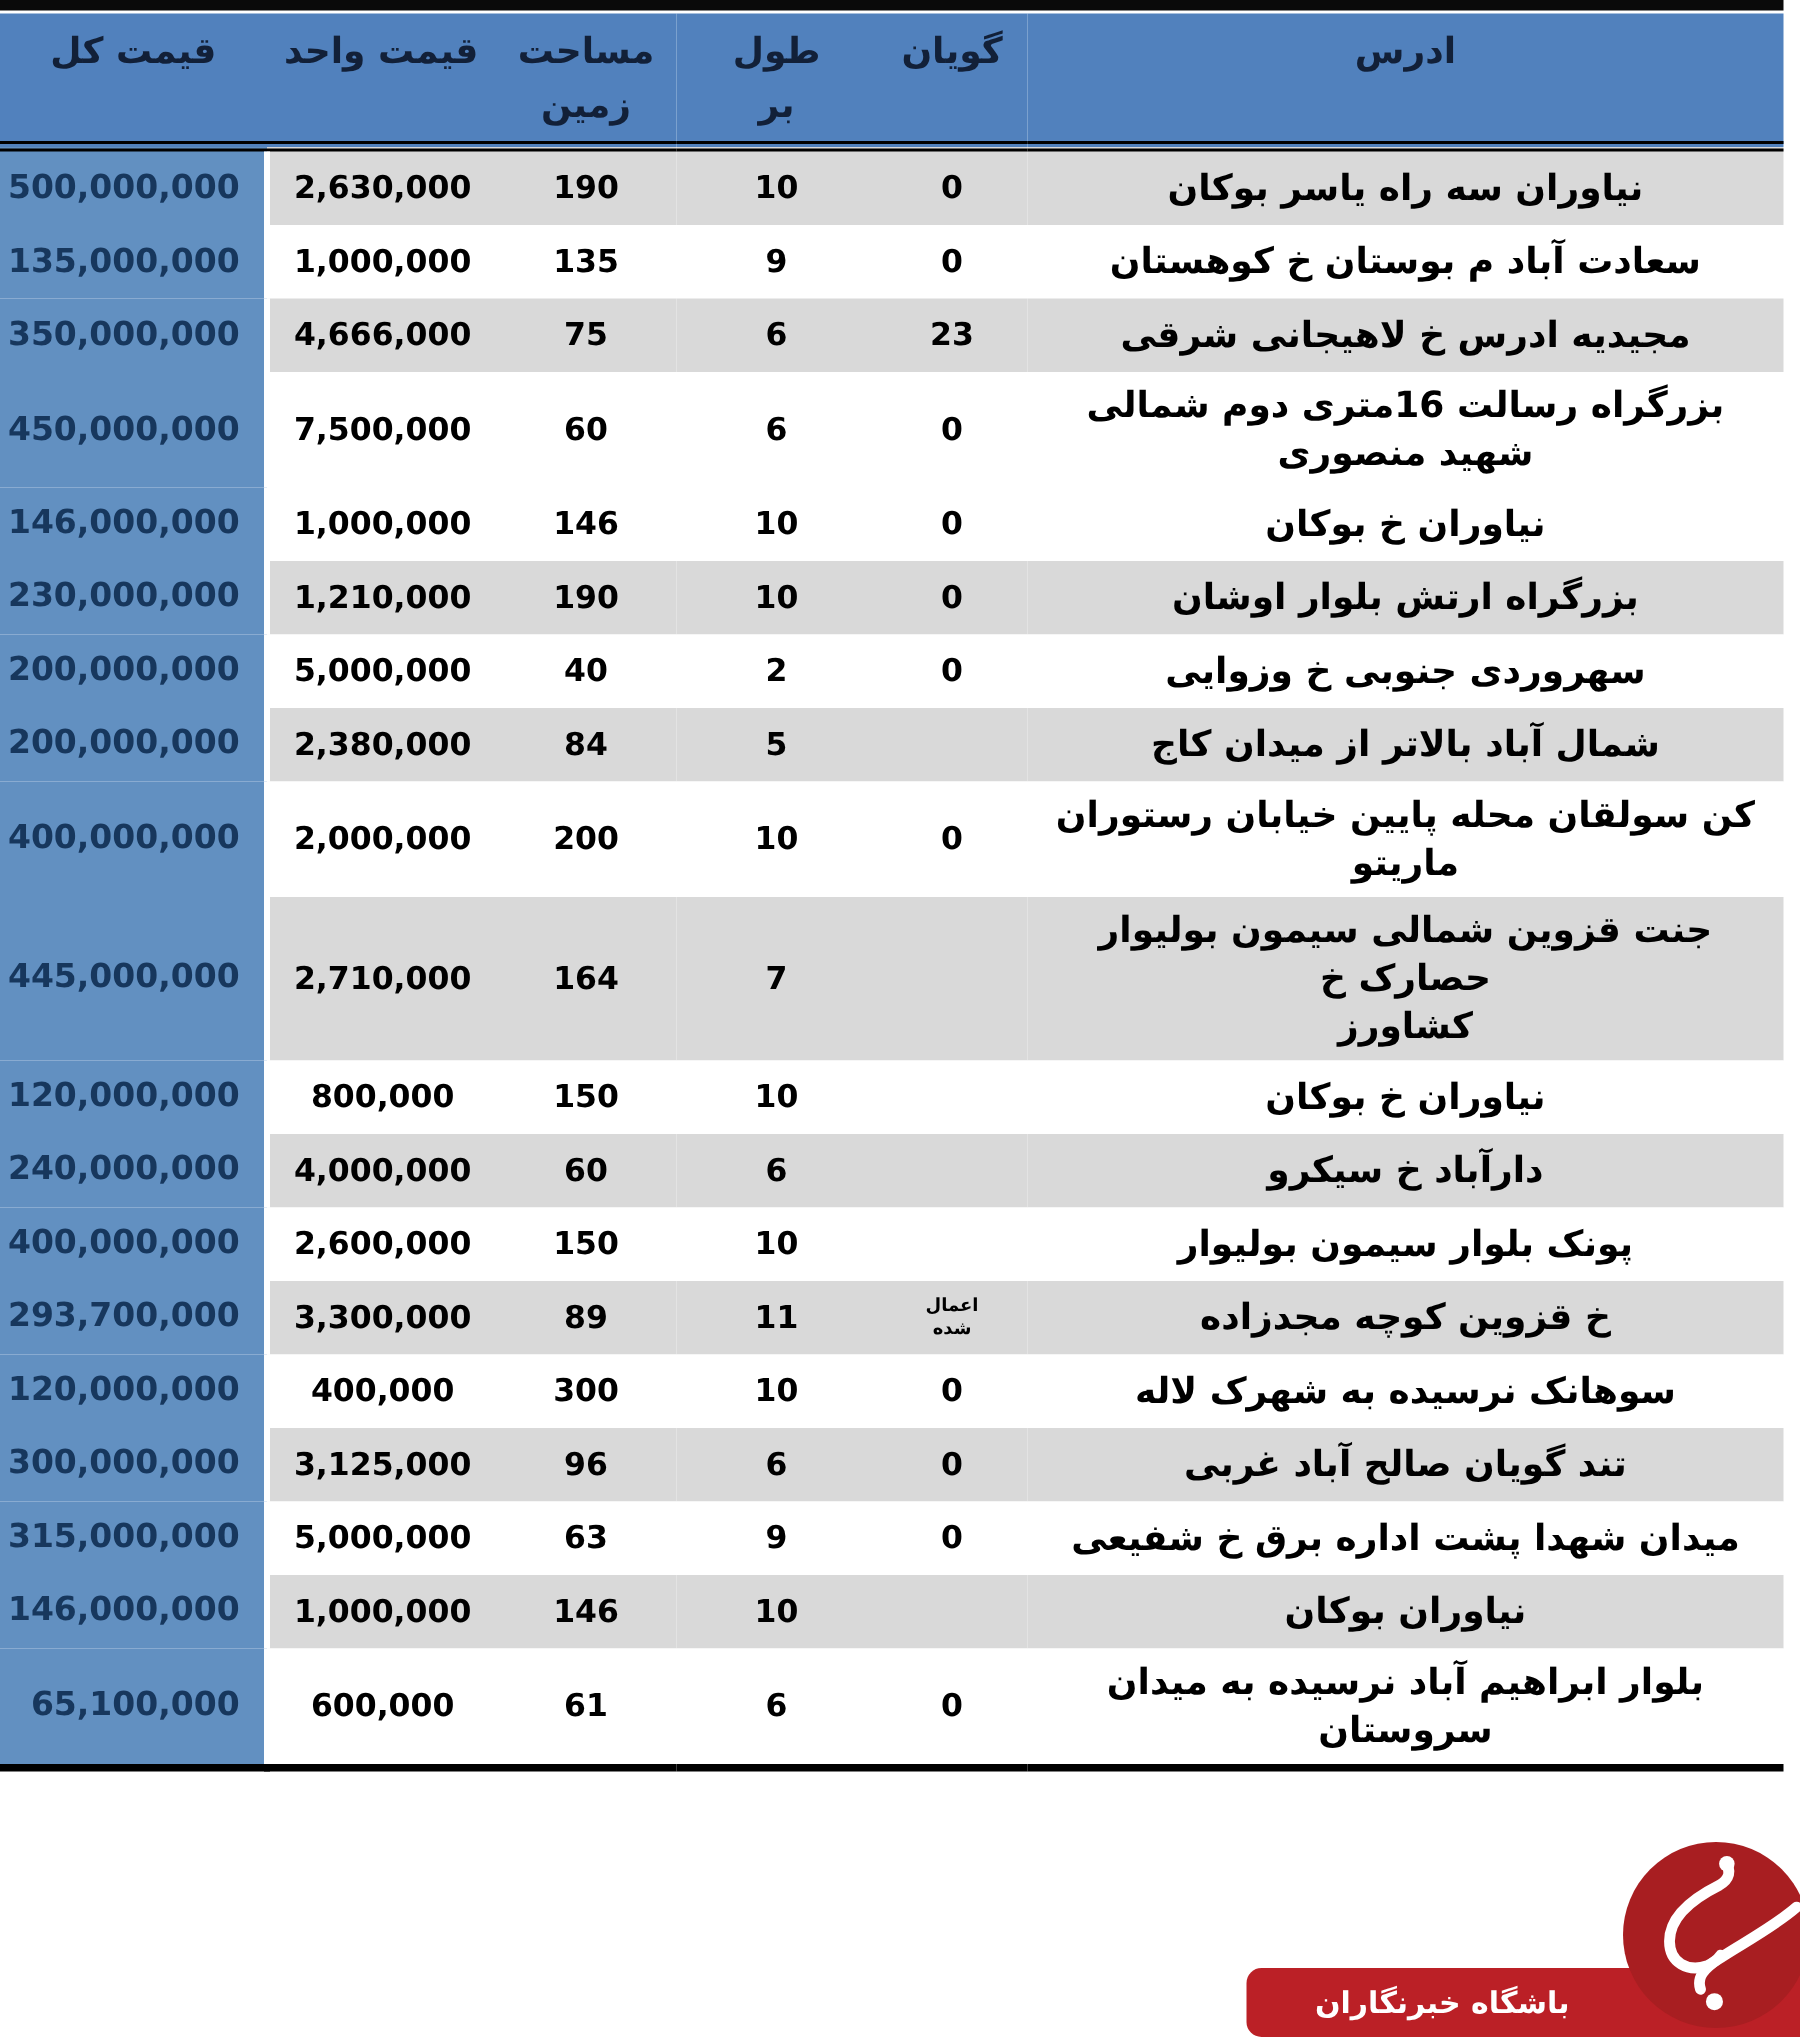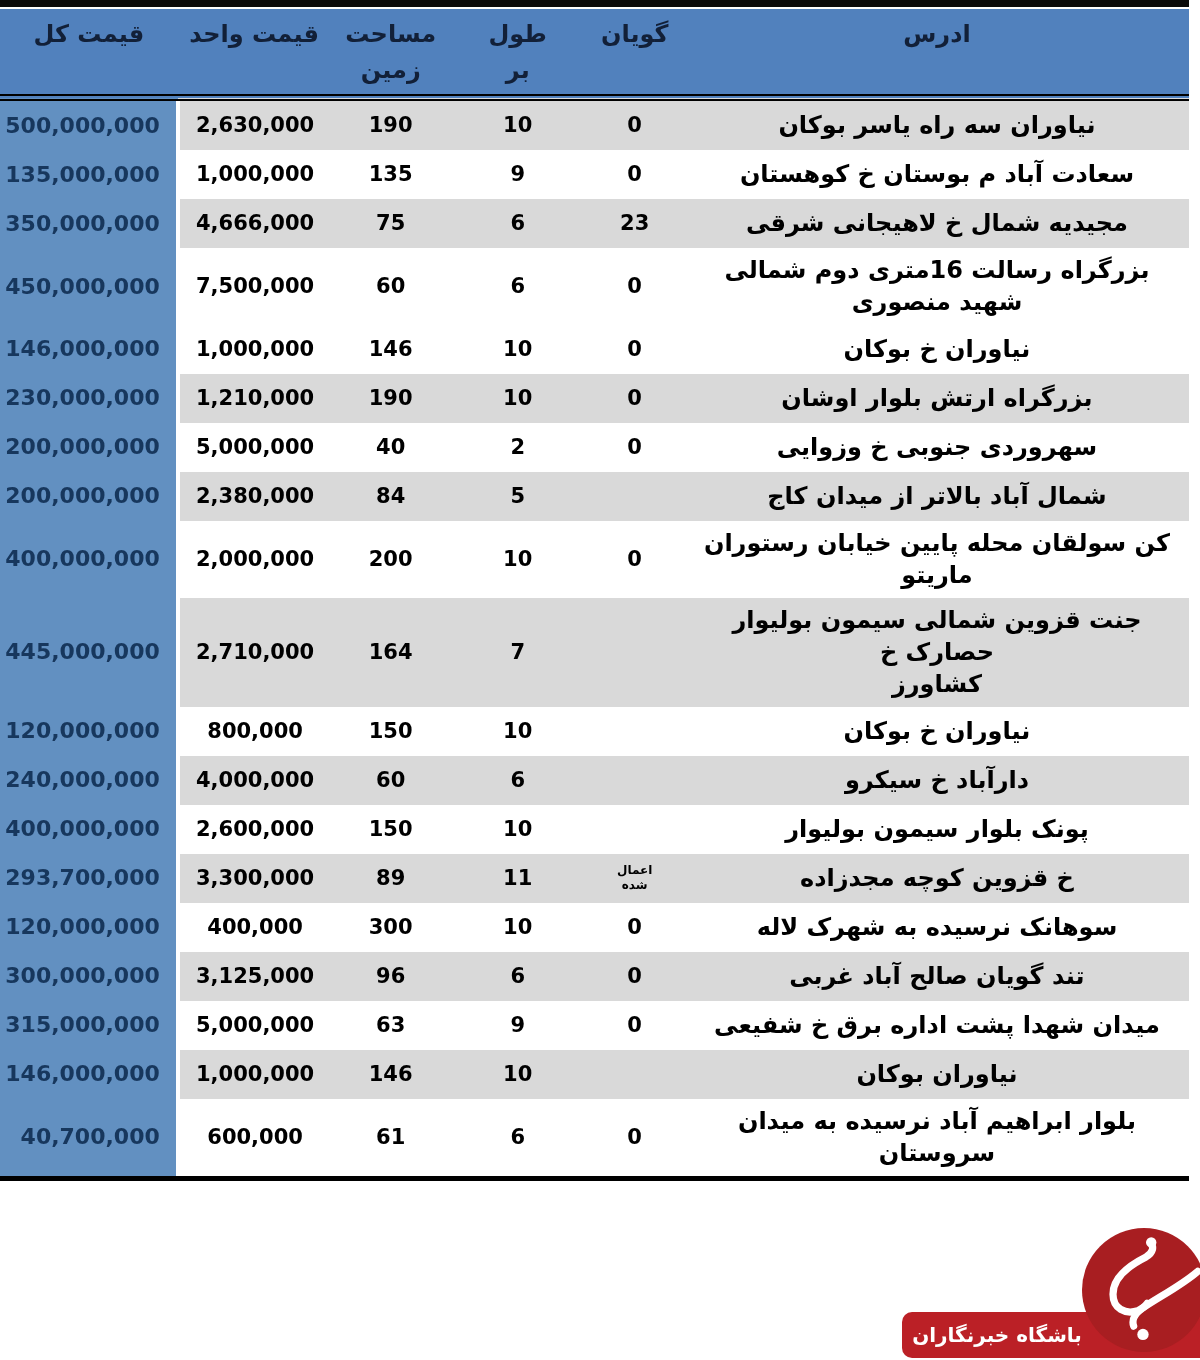--- a/index.html
+++ b/index.html
@@ -47,21 +47,21 @@
     padding-right:16px; padding-left:2px;
     border-right:4px solid #ffffff;
     font-size:22px;
   }
   tbody td.cell-correction.small-text { font-size:12px; line-height:1.3; }
 
   
   .logo { position:absolute; right:0; bottom:0; width:330px; height:135px; }
   .logo-banner {
     position:absolute; right:0; bottom:2px;
-    width:298px; height:46px;
+    width:369px; height:46px;
     background:#bb2026;
     border-radius:10px 0 0 10px;
     display:flex; align-items:center; justify-content:center;
     padding-right:108px; box-sizing:border-box;
     z-index:1;
   }
   .logo-banner-text {
     color:#ffffff; font-weight:bold; font-size:20px;
     direction:rtl; white-space:nowrap;
   }
@@ -101,21 +101,21 @@
         </tr>
         <tr>
           <td class="cell-address">سعادت آباد م بوستان خ کوهستان</td>
           <td class="cell-correction">0</td>
           <td class="cell-frontage">9</td>
           <td class="cell-land_area">135</td>
           <td class="cell-unit_price">1,000,000</td>
           <td class="cell-total_price">135,000,000</td>
         </tr>
         <tr class="stripe">
-          <td class="cell-address">مجیدیه شمال خ لاهیجانی شرقی</td>
+          <td class="cell-address">مجیدیه ادرس خ لاهیجانی شرقی</td>
           <td class="cell-correction">23</td>
           <td class="cell-frontage">6</td>
           <td class="cell-land_area">75</td>
           <td class="cell-unit_price">4,666,000</td>
           <td class="cell-total_price">350,000,000</td>
         </tr>
         <tr>
           <td class="cell-address">بزرگراه رسالت 16متری دوم شمالی
 شهید منصوری</td>
           <td class="cell-correction">0</td>
@@ -237,21 +237,21 @@
           <td class="cell-land_area">146</td>
           <td class="cell-unit_price">1,000,000</td>
           <td class="cell-total_price">146,000,000</td>
         </tr>
         <tr>
           <td class="cell-address">بلوار ابراهیم آباد نرسیده به میدان سروستان</td>
           <td class="cell-correction">0</td>
           <td class="cell-frontage">6</td>
           <td class="cell-land_area">61</td>
           <td class="cell-unit_price">600,000</td>
-          <td class="cell-total_price">40,700,000</td>
+          <td class="cell-total_price">65,100,000</td>
         </tr>
       </tbody>
   </table>
 </div>
 
 <div class="logo">
   <div class="logo-banner">
     <span class="logo-banner-text">باشگاه خبرنگاران</span>
   </div>
   <div class="logo-circle">

